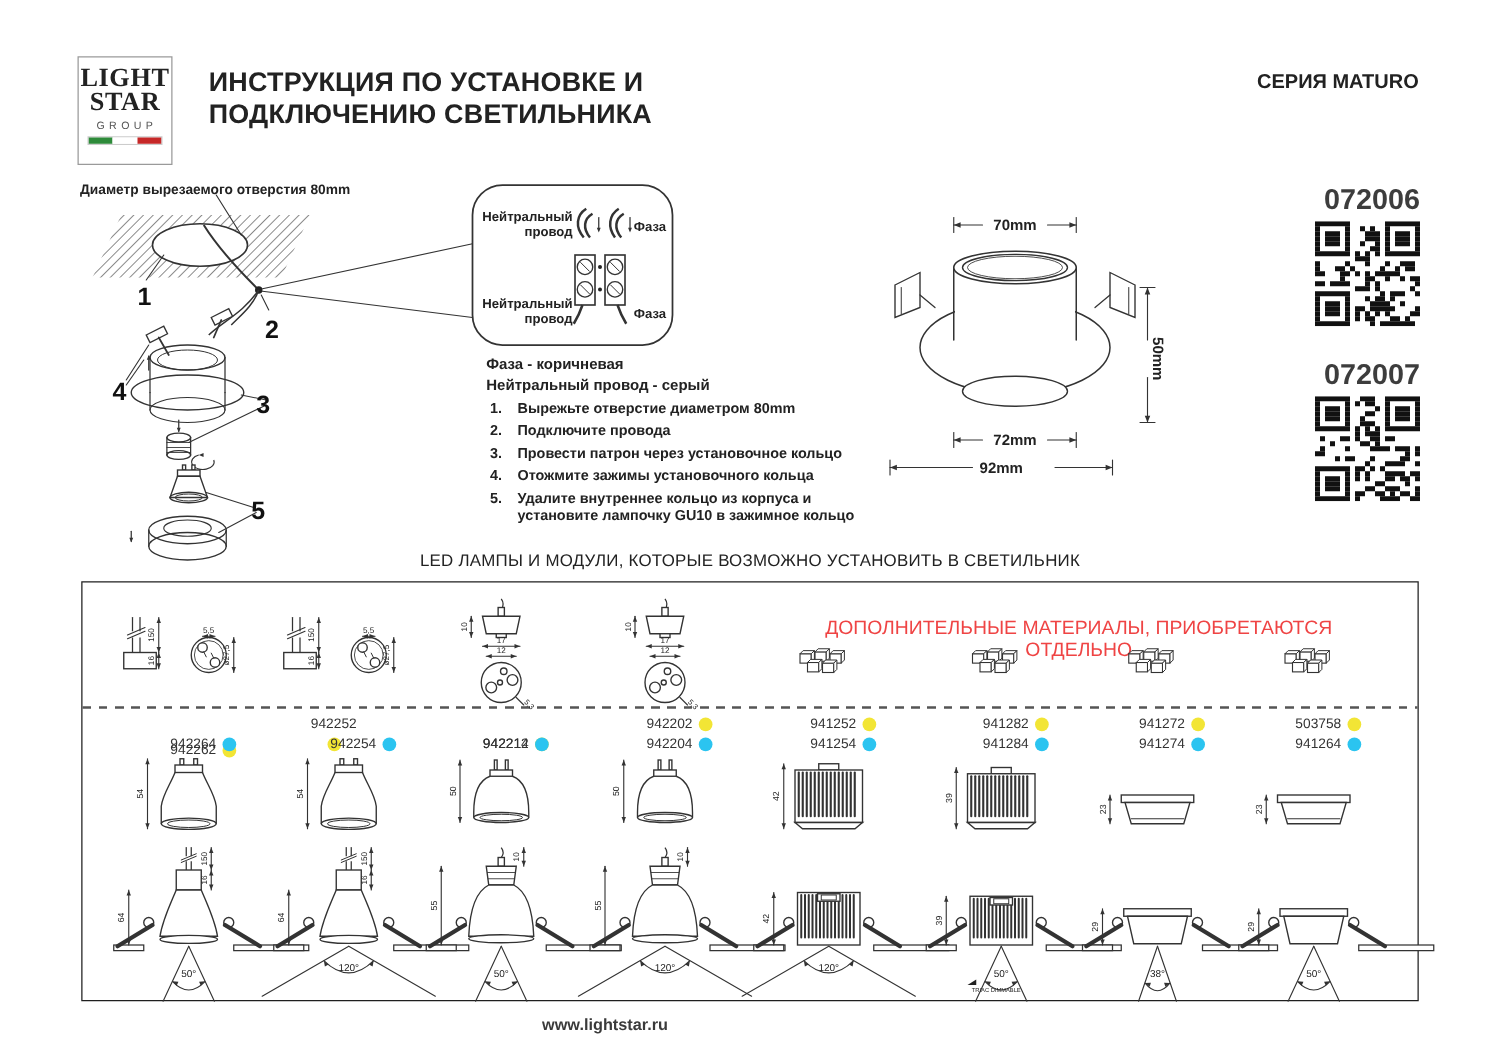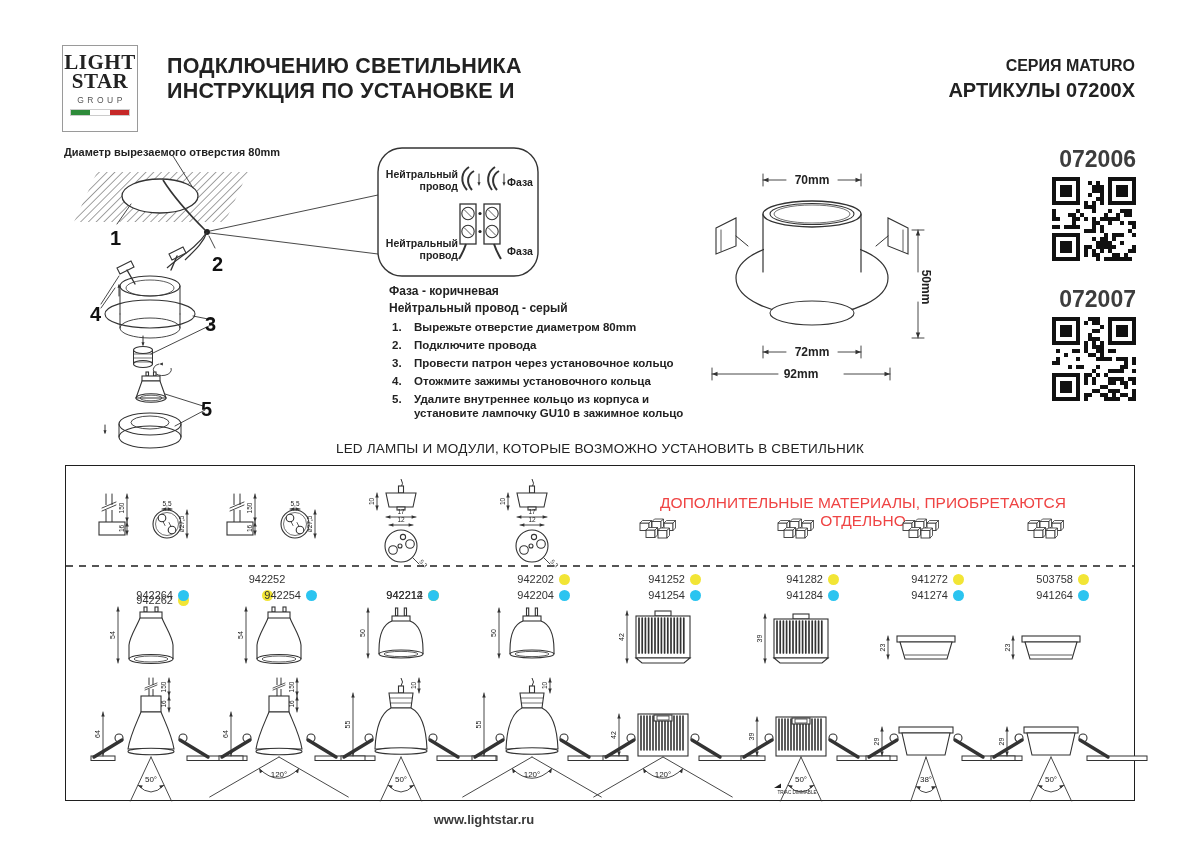--- a/index.html
+++ b/index.html
@@ -43,26 +43,25 @@
     <div class="logo-word">STAR</div>
     <div class="logo-group">GROUP</div>
     <div class="logo-flag">
         <span class="fg"></span>
         <span class="fw"></span>
         <span class="fr"></span>
       </div>
   </div>
 
   <div class="title">
+    <div>ИНСТРУКЦИЯ ПО УСТАНОВКЕ И</div>
     <div>ПОДКЛЮЧЕНИЮ СВЕТИЛЬНИКА</div>
-    <div>ИНСТРУКЦИЯ ПО УСТАНОВКЕ И</div>
   </div>
 
   <div class="series">СЕРИЯ MATURO</div>
-  <div class="articles">АРТИКУЛЫ 07200X</div>
 
   <div class="hole-note">Диаметр вырезаемого отверстия 80mm</div>
 
   <svg id="install-svg" class="abs" style="left:55px;top:138px;overflow:visible" width="630" height="310">
       <defs>
         <pattern id="hatch" width="5.5" height="5.5" patternUnits="userSpaceOnUse" patternTransform="rotate(45)">
           <line x1="0" y1="0" x2="0" y2="5.5" stroke="#555" stroke-width="1.1"></line>
         </pattern>
       </defs>
       <polygon points="42,34 193,34 170,84 19,84" fill="url(#hatch)" stroke="#333" stroke-width="0"></polygon>

